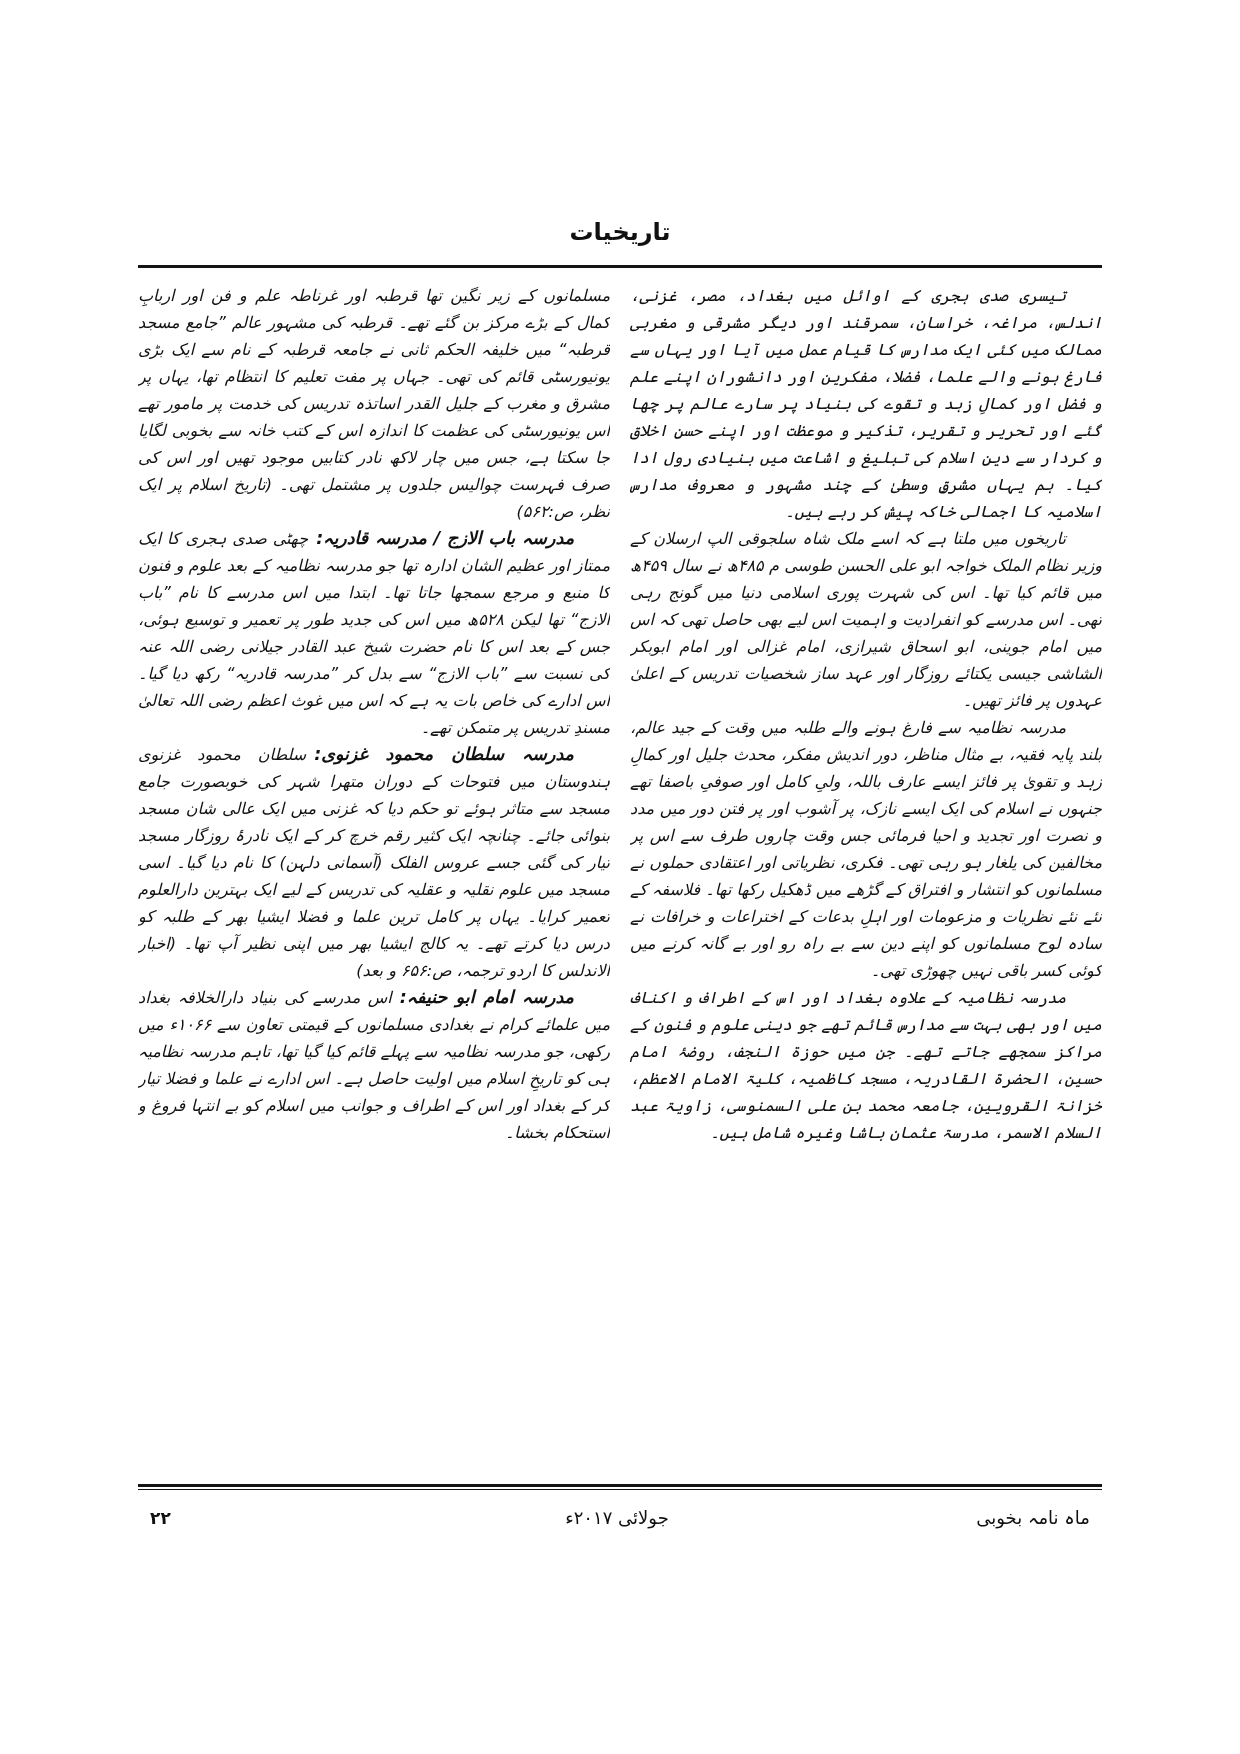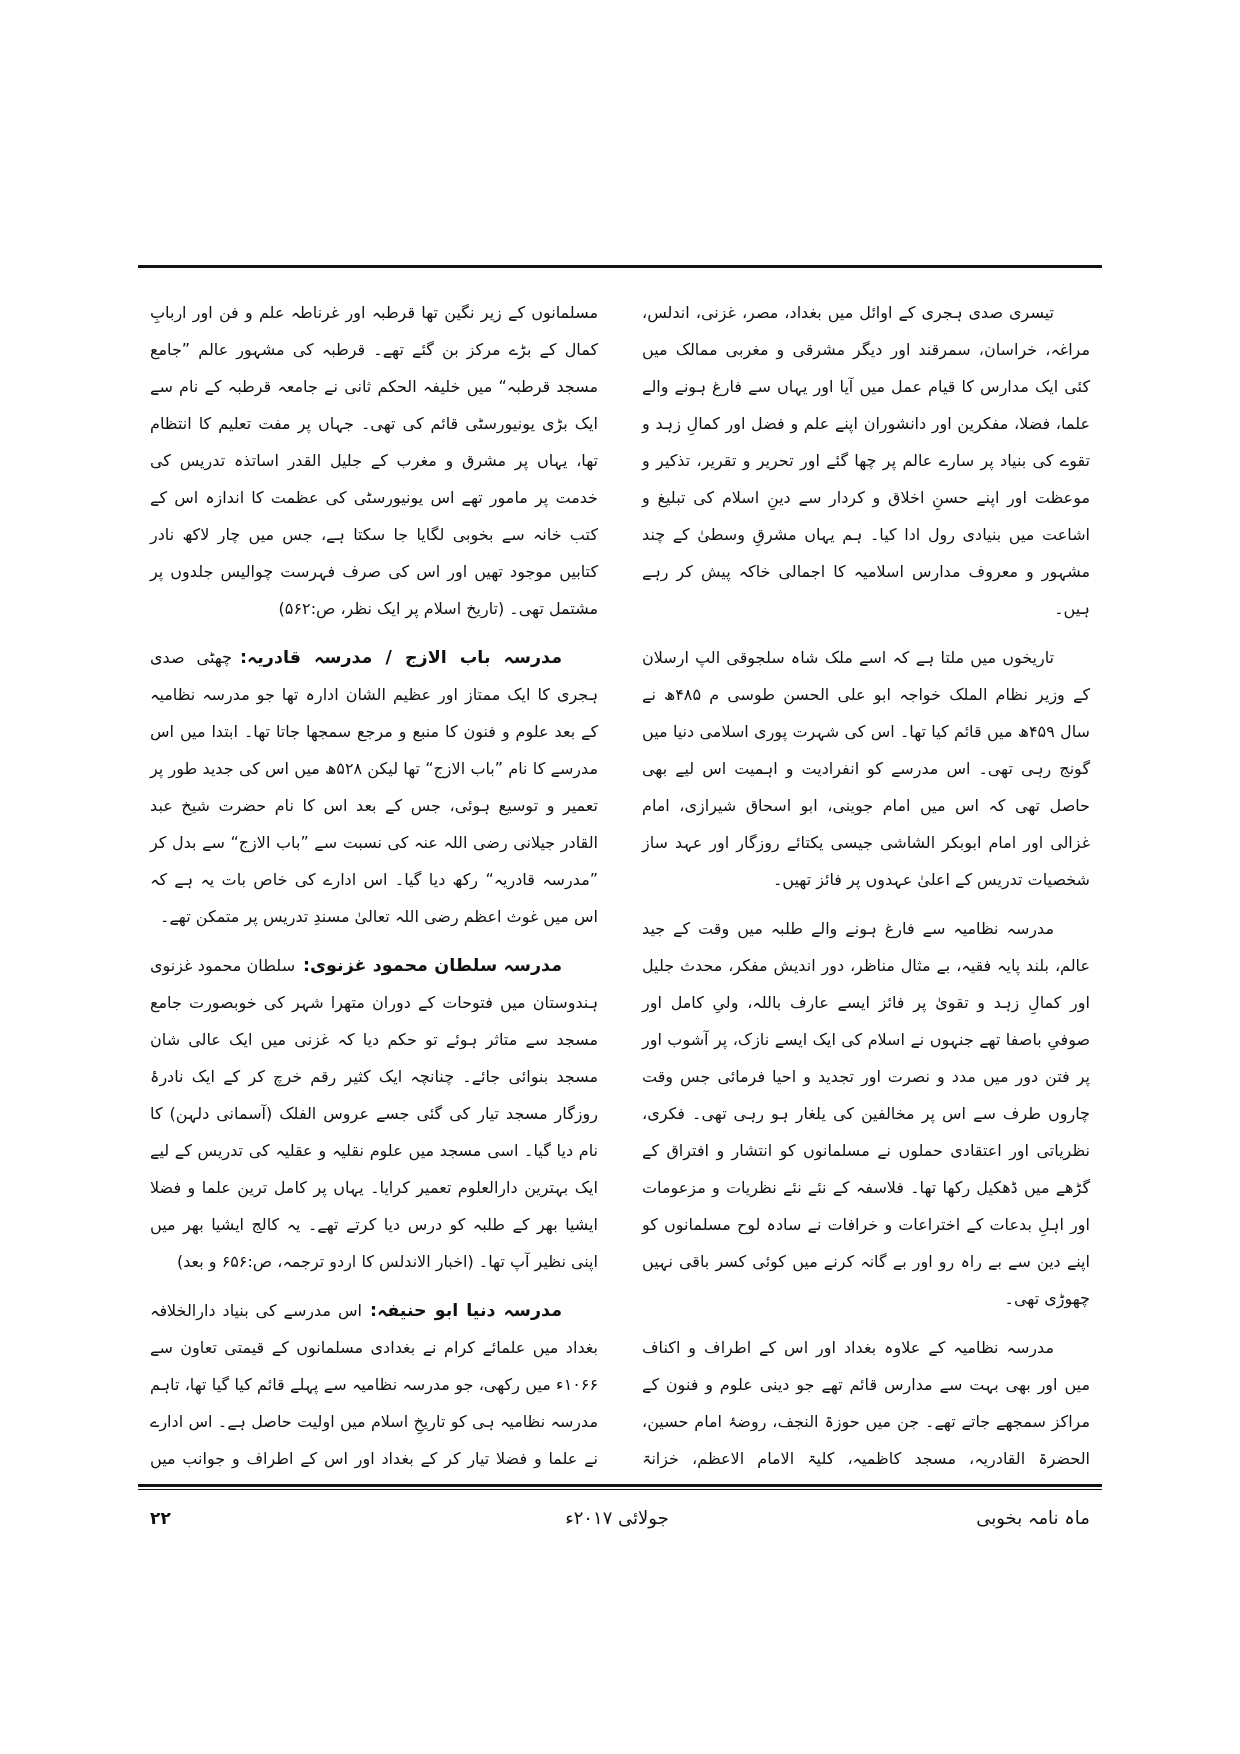--- a/index.html
+++ b/index.html
@@ -36,25 +36,26 @@
     display:flex;
     gap:20px;
     overflow:hidden;
   }
   .col{
     width:50%;
     height:100%;
     overflow:hidden;
   }
   .blk{
-    margin:12px;
+    margin:0;
     text-align:justify;
     font-size:16px;
-    line-height:37px;
+    line-height:27px;
     text-indent:36px;
+    font-style:italic;
   }
   .blk.no-indent{text-indent:0;}
   .blk-heading{
     font-weight:bold;
     font-size:17.5px;
   }
   .blk-heading:not(:empty){padding-left:8px;}
   .blk.citation{
     text-align:center;
     text-indent:0;
@@ -84,20 +85,21 @@
     text-align:center;
     pointer-events:none;
   }
   .footer-page-number{font-weight:bold;font-size:17px;}
 </style>
 </head>
 <body>
 
 <div class="page">
 
+  <div class="header-title">تاریخیات</div>
 
   <div class="header-rule"></div>
 
   <div class="columns">
 
     <div class="col">
       <p class="blk">
         <span class="blk-heading"></span><span>تیسری صدی ہجری کے اوائل میں بغداد، مصر، غزنی، اندلس، مراغہ، خراسان، سمرقند اور دیگر مشرقی و مغربی ممالک میں کئی ایک مدارس کا قیام عمل میں آیا اور یہاں سے فارغ ہونے والے علما، فضلا، مفکرین اور دانشوران اپنے علم و فضل اور کمالِ زہد و تقوے کی بنیاد پر سارے عالم پر چھا گئے اور تحریر و تقریر، تذکیر و موعظت اور اپنے حسنِ اخلاق و کردار سے دینِ اسلام کی تبلیغ و اشاعت میں بنیادی رول ادا کیا۔ ہم یہاں مشرقِ وسطیٰ کے چند مشہور و معروف مدارس اسلامیہ کا اجمالی خاکہ پیش کر رہے ہیں۔</span>
       </p>
       <p class="blk">
@@ -116,21 +118,21 @@
       <p class="blk no-indent">
         <span class="blk-heading"></span><span>مسلمانوں کے زیر نگین تھا قرطبہ اور غرناطہ علم و فن اور اربابِ کمال کے بڑے مرکز بن گئے تھے۔ قرطبہ کی مشہور عالم ”جامع مسجد قرطبہ“ میں خلیفہ الحکم ثانی نے جامعہ قرطبہ کے نام سے ایک بڑی یونیورسٹی قائم کی تھی۔ جہاں پر مفت تعلیم کا انتظام تھا، یہاں پر مشرق و مغرب کے جلیل القدر اساتذہ تدریس کی خدمت پر مامور تھے اس یونیورسٹی کی عظمت کا اندازہ اس کے کتب خانہ سے بخوبی لگایا جا سکتا ہے، جس میں چار لاکھ نادر کتابیں موجود تھیں اور اس کی صرف فہرست چوالیس جلدوں پر مشتمل تھی۔ (تاریخ اسلام پر ایک نظر، ص:۵۶۲)</span>
       </p>
       <p class="blk">
         <span class="blk-heading">مدرسہ باب الازج / مدرسہ قادریہ:</span><span>چھٹی صدی ہجری کا ایک ممتاز اور عظیم الشان ادارہ تھا جو مدرسہ نظامیہ کے بعد علوم و فنون کا منبع و مرجع سمجھا جاتا تھا۔ ابتدا میں اس مدرسے کا نام ”باب الازج“ تھا لیکن ۵۲۸ھ میں اس کی جدید طور پر تعمیر و توسیع ہوئی، جس کے بعد اس کا نام حضرت شیخ عبد القادر جیلانی رضی اللہ عنہ کی نسبت سے ”باب الازج“ سے بدل کر ”مدرسہ قادریہ“ رکھ دیا گیا۔ اس ادارے کی خاص بات یہ ہے کہ اس میں غوث اعظم رضی اللہ تعالیٰ مسندِ تدریس پر متمکن تھے۔</span>
       </p>
       <p class="blk">
         <span class="blk-heading">مدرسہ سلطان محمود غزنوی:</span><span>سلطان محمود غزنوی ہندوستان میں فتوحات کے دوران متھرا شہر کی خوبصورت جامع مسجد سے متاثر ہوئے تو حکم دیا کہ غزنی میں ایک عالی شان مسجد بنوائی جائے۔ چنانچہ ایک کثیر رقم خرچ کر کے ایک نادرۂ روزگار مسجد تیار کی گئی جسے عروس الفلک (آسمانی دلہن) کا نام دیا گیا۔ اسی مسجد میں علوم نقلیہ و عقلیہ کی تدریس کے لیے ایک بہترین دارالعلوم تعمیر کرایا۔ یہاں پر کامل ترین علما و فضلا ایشیا بھر کے طلبہ کو درس دیا کرتے تھے۔ یہ کالج ایشیا بھر میں اپنی نظیر آپ تھا۔ (اخبار الاندلس کا اردو ترجمہ، ص:۶۵۶ و بعد)</span>
       </p>
       <p class="blk">
-        <span class="blk-heading">مدرسہ دنیا ابو حنیفہ:</span><span>اس مدرسے کی بنیاد دارالخلافہ بغداد میں علمائے کرام نے بغدادی مسلمانوں کے قیمتی تعاون سے ۱۰۶۶ء میں رکھی، جو مدرسہ نظامیہ سے پہلے قائم کیا گیا تھا، تاہم مدرسہ نظامیہ ہی کو تاریخِ اسلام میں اولیت حاصل ہے۔ اس ادارے نے علما و فضلا تیار کر کے بغداد اور اس کے اطراف و جوانب میں اسلام کو بے انتہا فروغ و استحکام بخشا۔</span>
+        <span class="blk-heading">مدرسہ امام ابو حنیفہ:</span><span>اس مدرسے کی بنیاد دارالخلافہ بغداد میں علمائے کرام نے بغدادی مسلمانوں کے قیمتی تعاون سے ۱۰۶۶ء میں رکھی، جو مدرسہ نظامیہ سے پہلے قائم کیا گیا تھا، تاہم مدرسہ نظامیہ ہی کو تاریخِ اسلام میں اولیت حاصل ہے۔ اس ادارے نے علما و فضلا تیار کر کے بغداد اور اس کے اطراف و جوانب میں اسلام کو بے انتہا فروغ و استحکام بخشا۔</span>
       </p>
 
     </div>
 
   </div>
 
   <div class="footer-rule"></div>
 
   <div class="footer-row">
     <span>ماہ نامہ بخوبی</span>

